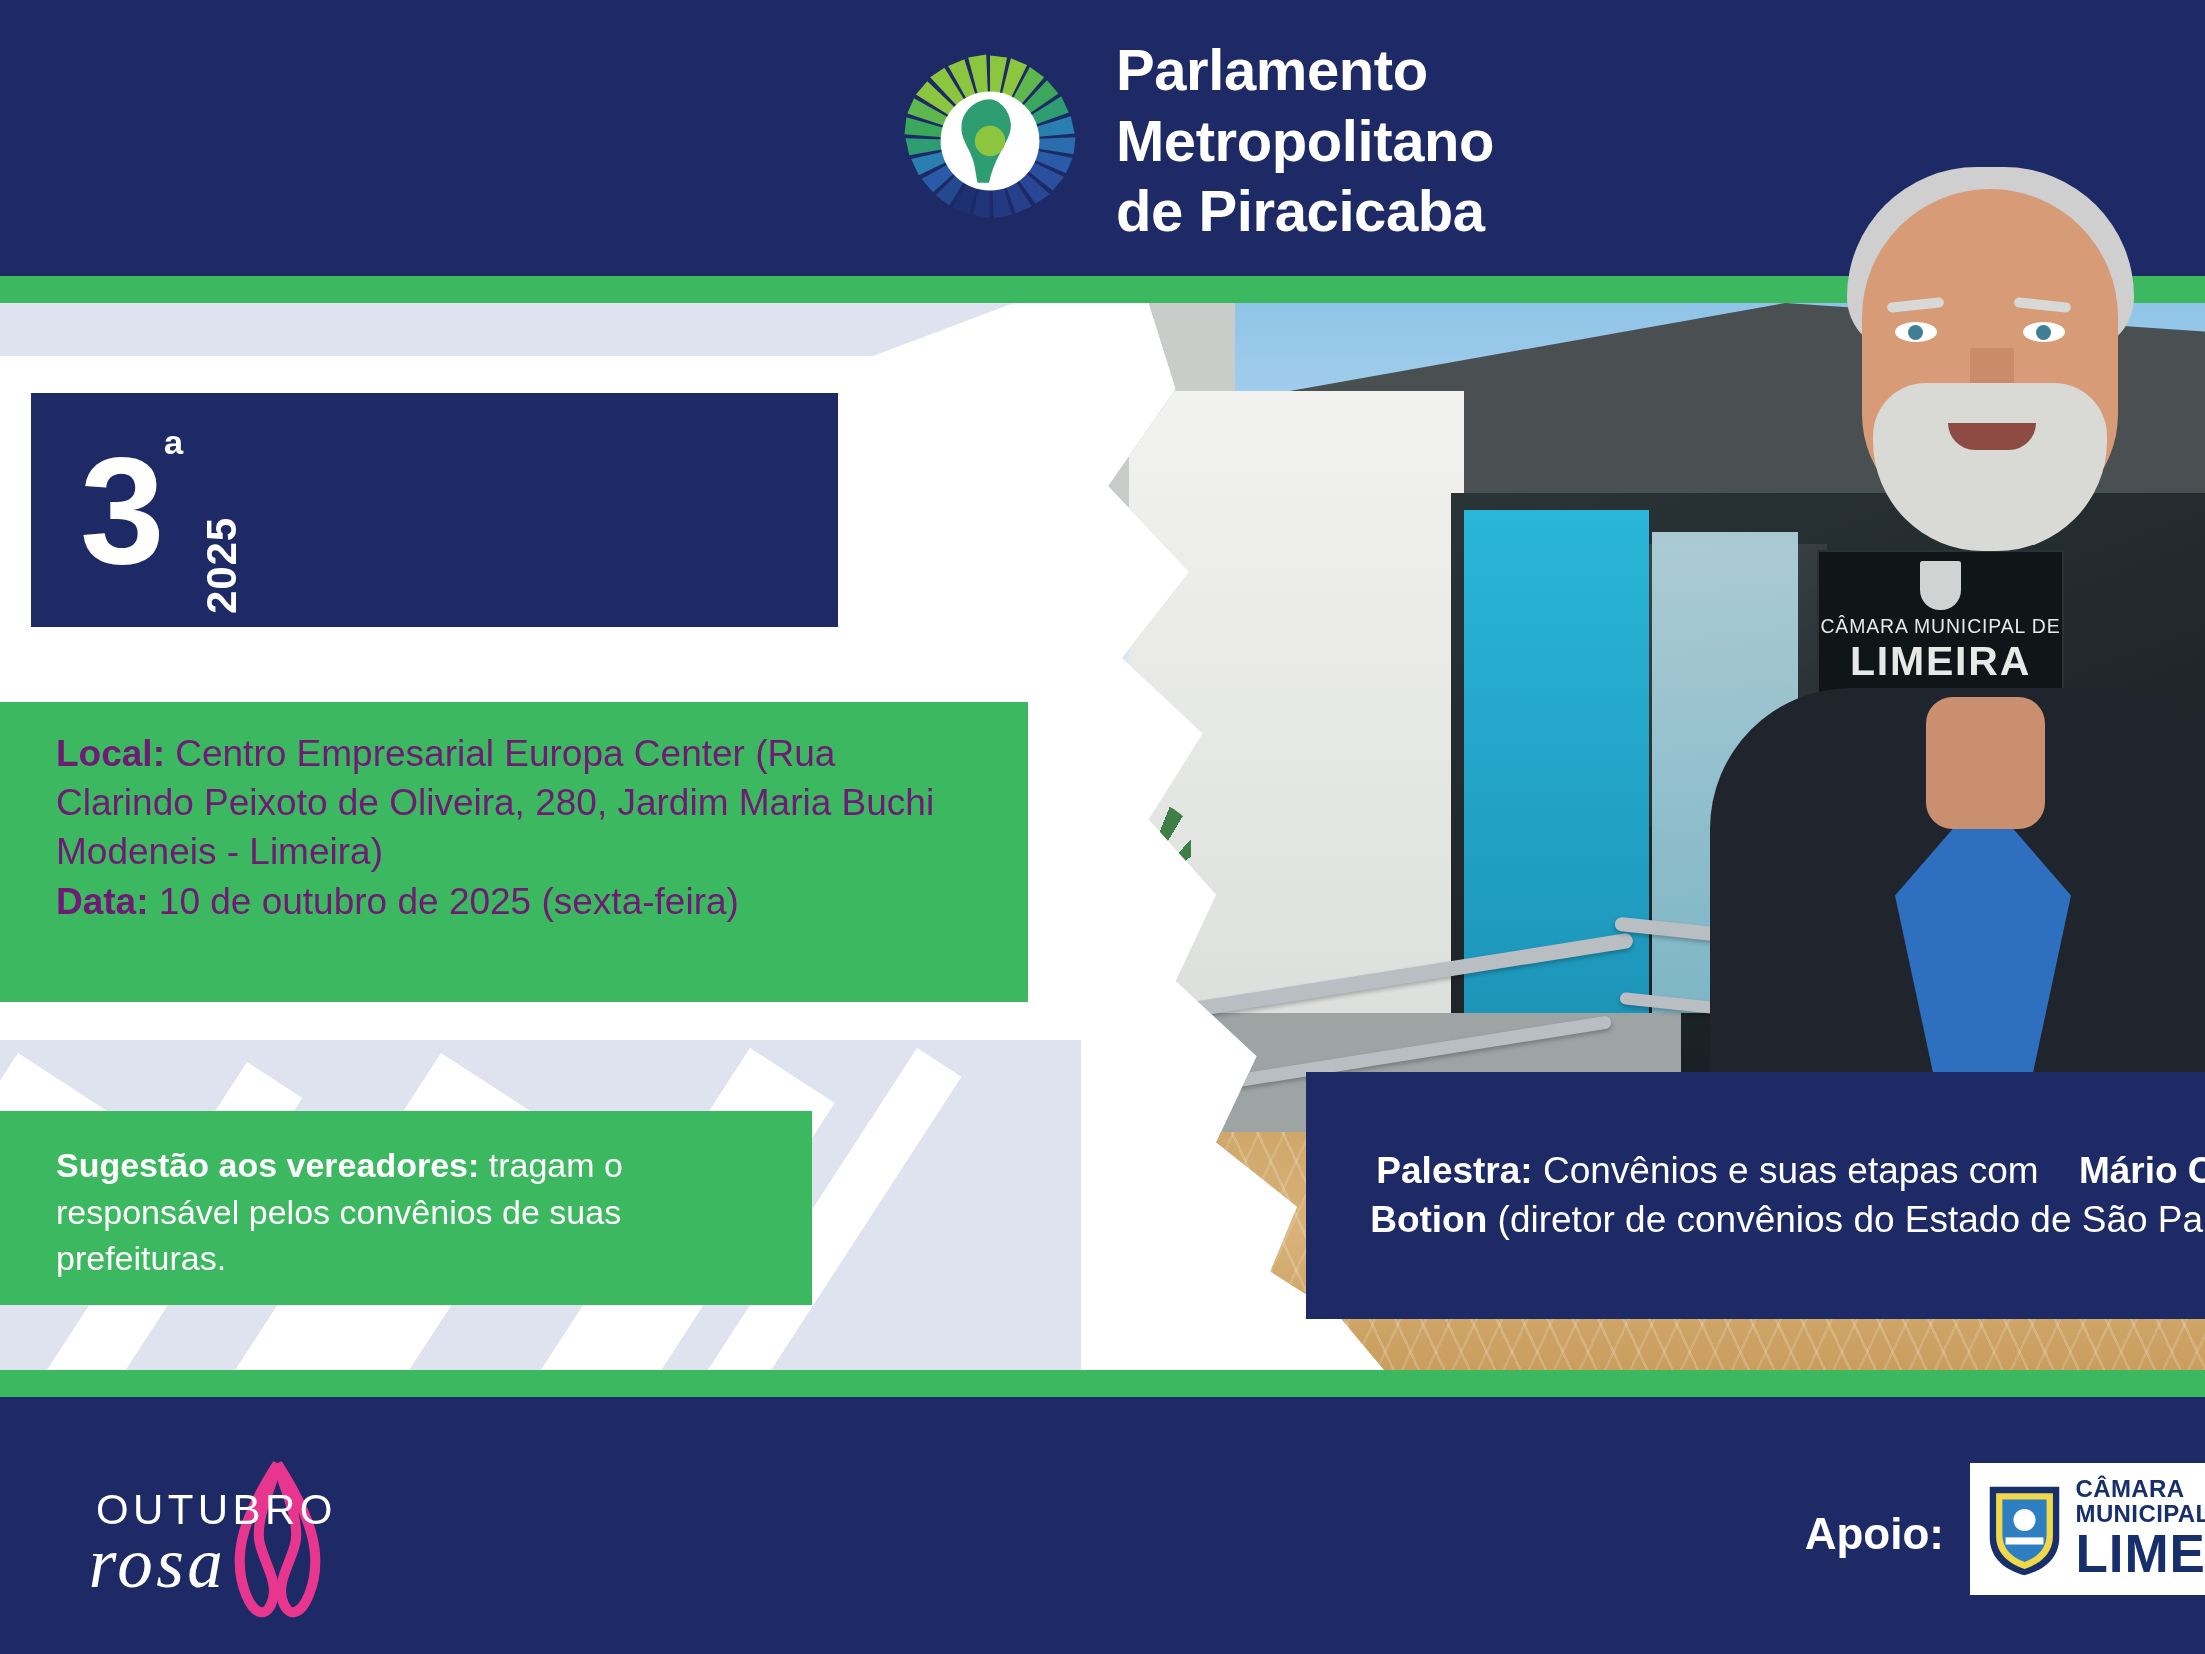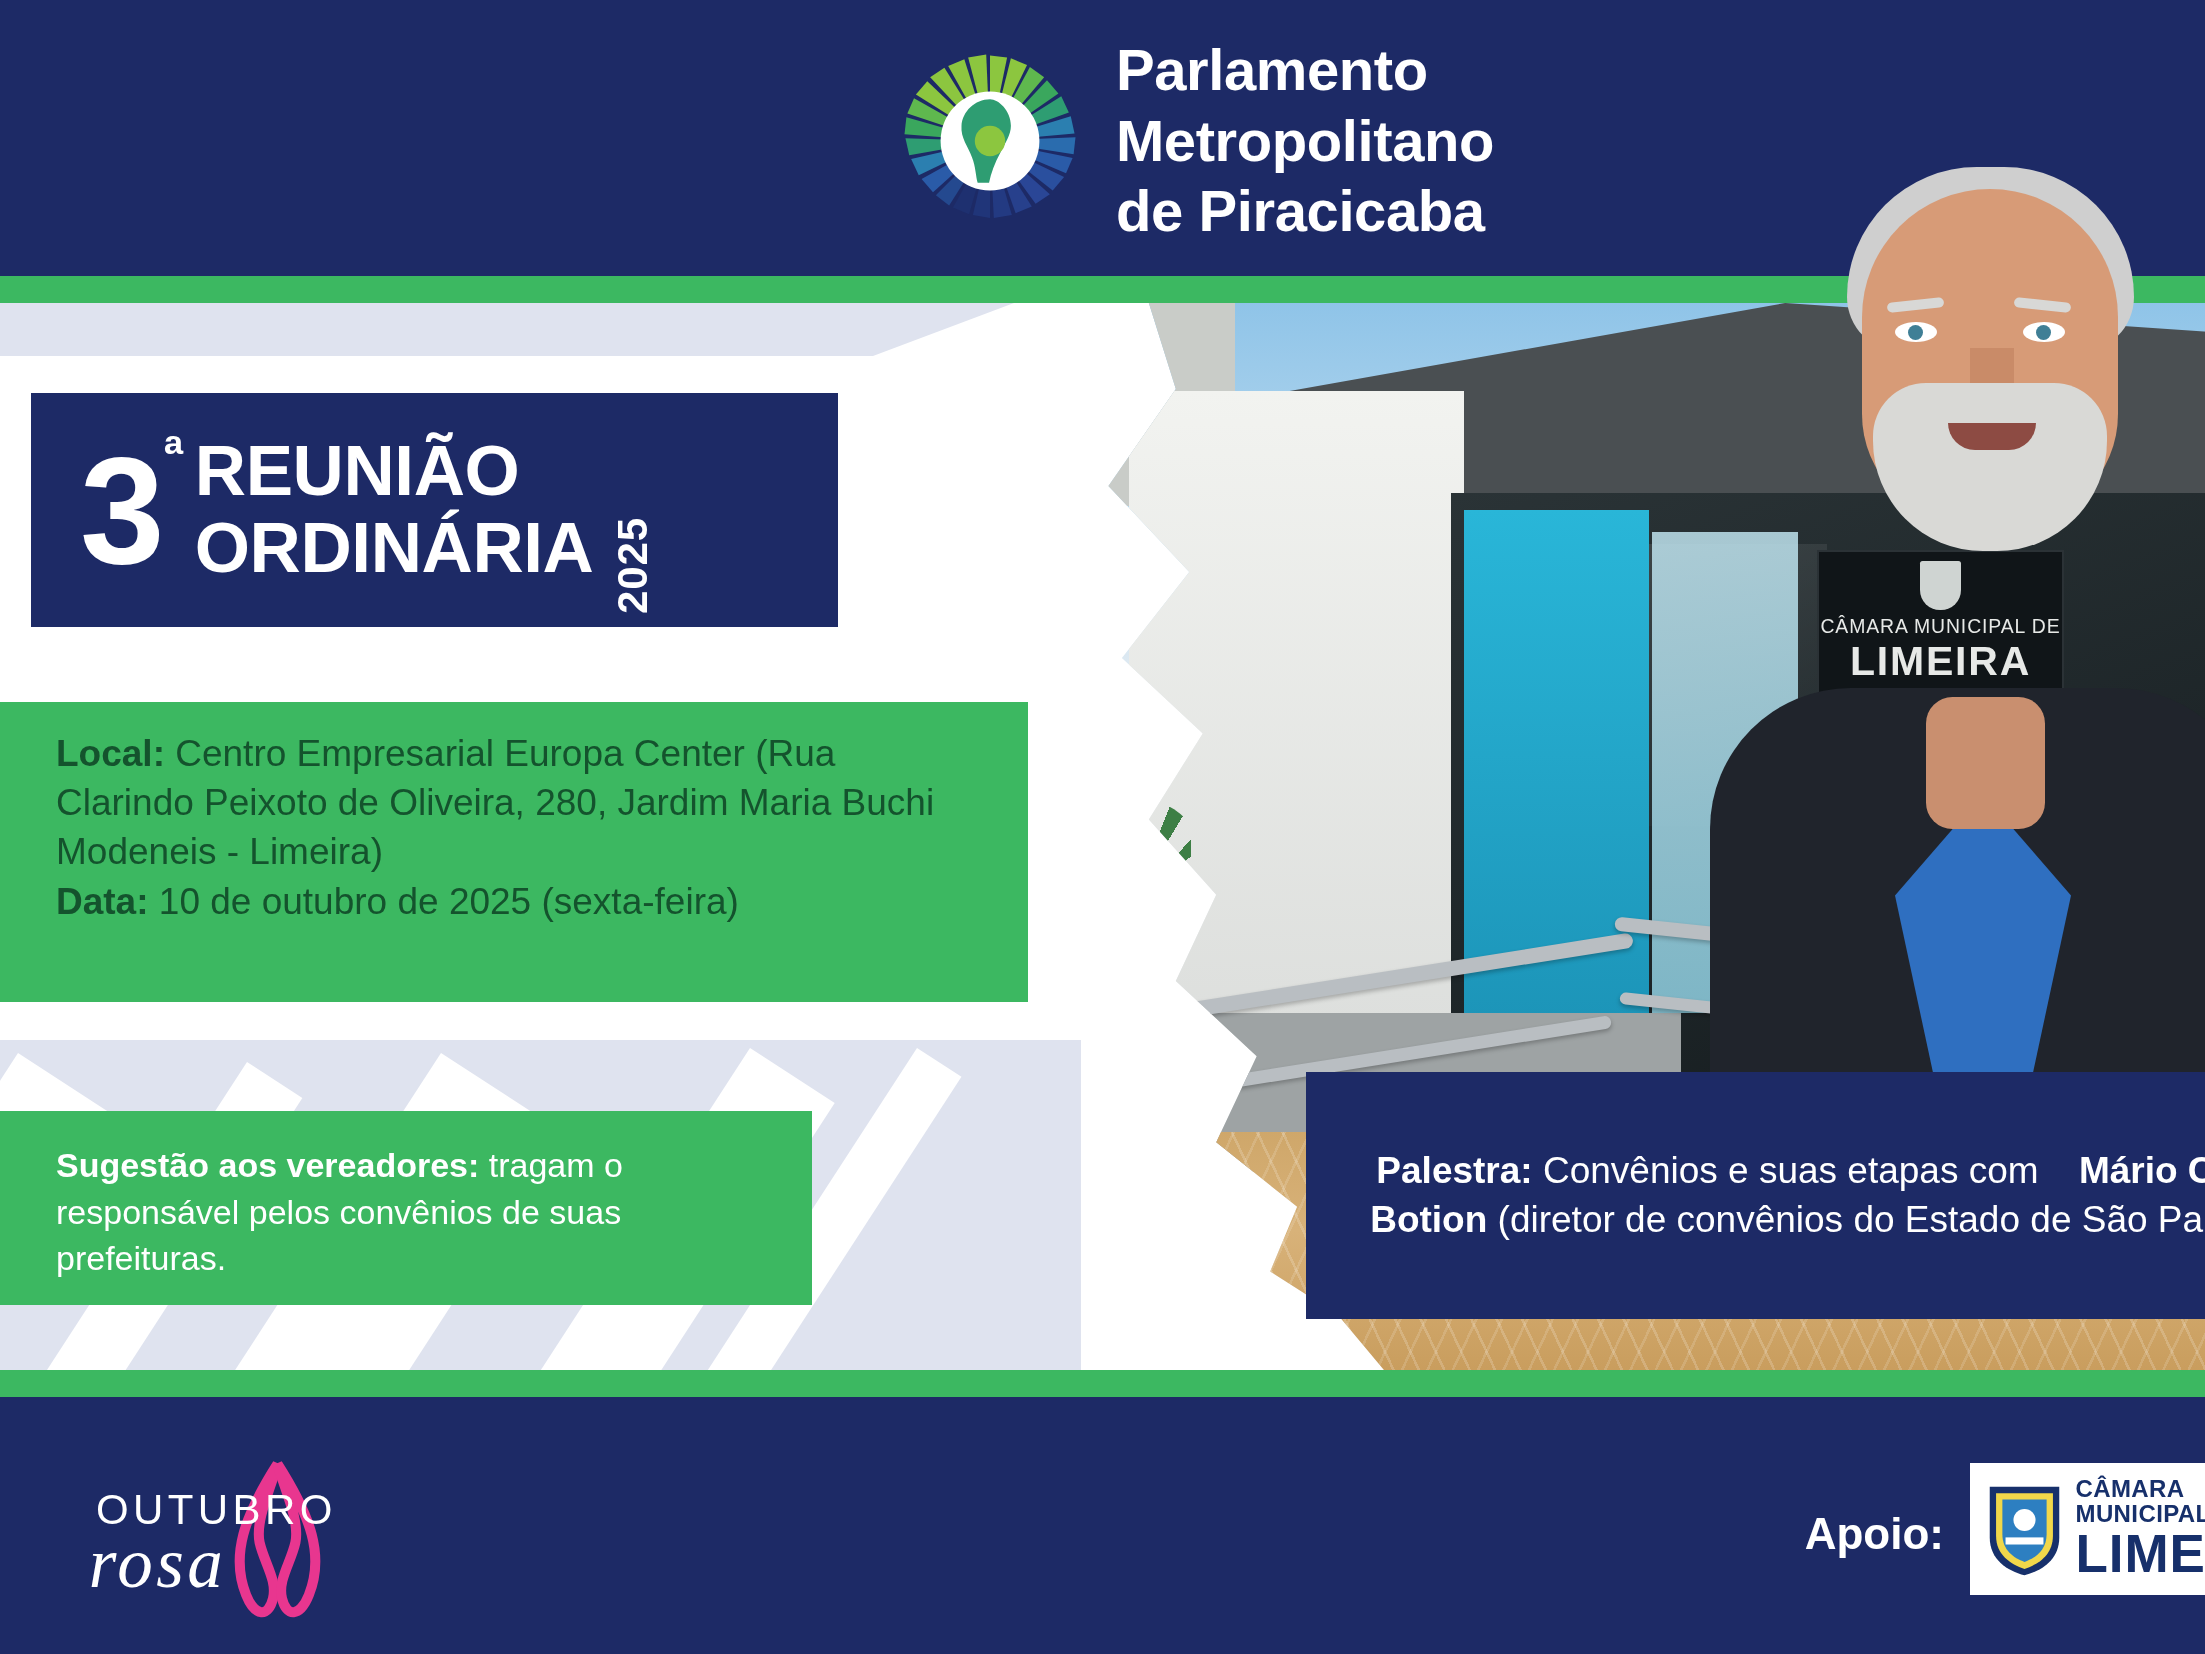--- a/index.html
+++ b/index.html
@@ -284,21 +284,21 @@
     align-self: flex-end;
   }
 
   
   .info-box {
     position: absolute;
     left: 0; top: 702px;
     width: 1028px; height: 300px;
     background: #3cb861;
     z-index: 5;
-    color: #14532d;
+    color: #701a75;
     padding: 27px 53px 0 56px;
     font-size: 37px;
     line-height: 1.33;
   }
   .info-box b { font-weight: 700; }
 
   
   .sug-box {
     position: absolute;
     left: 0; top: 1111px;
@@ -467,24 +467,20 @@
     <div class="sp-eye l"></div>
     <div class="sp-eye r"></div>
     <div class="sp-nose"></div>
     <div class="sp-beard"></div>
     <div class="sp-mouth"></div>
   </div>
 
   <div class="title-box">
     <span class="title-num">3</span>
     <span class="title-ord">ª</span>
-    <span class="title-lines">
-      <span>REUNIÃO</span><br>
-      <span>ORDINÁRIA</span>
-    </span>
     <span class="title-year">2025</span>
   </div>
 
   <div class="info-box">
     <div>
       <b>Local:</b><span> Centro Empresarial Europa Center (Rua Clarindo Peixoto de Oliveira, 280, Jardim Maria Buchi Modeneis - Limeira)</span>
     </div>
     <div>
       <b>Data:</b><span> 10 de outubro de 2025 (sexta-feira)</span>
     </div>

